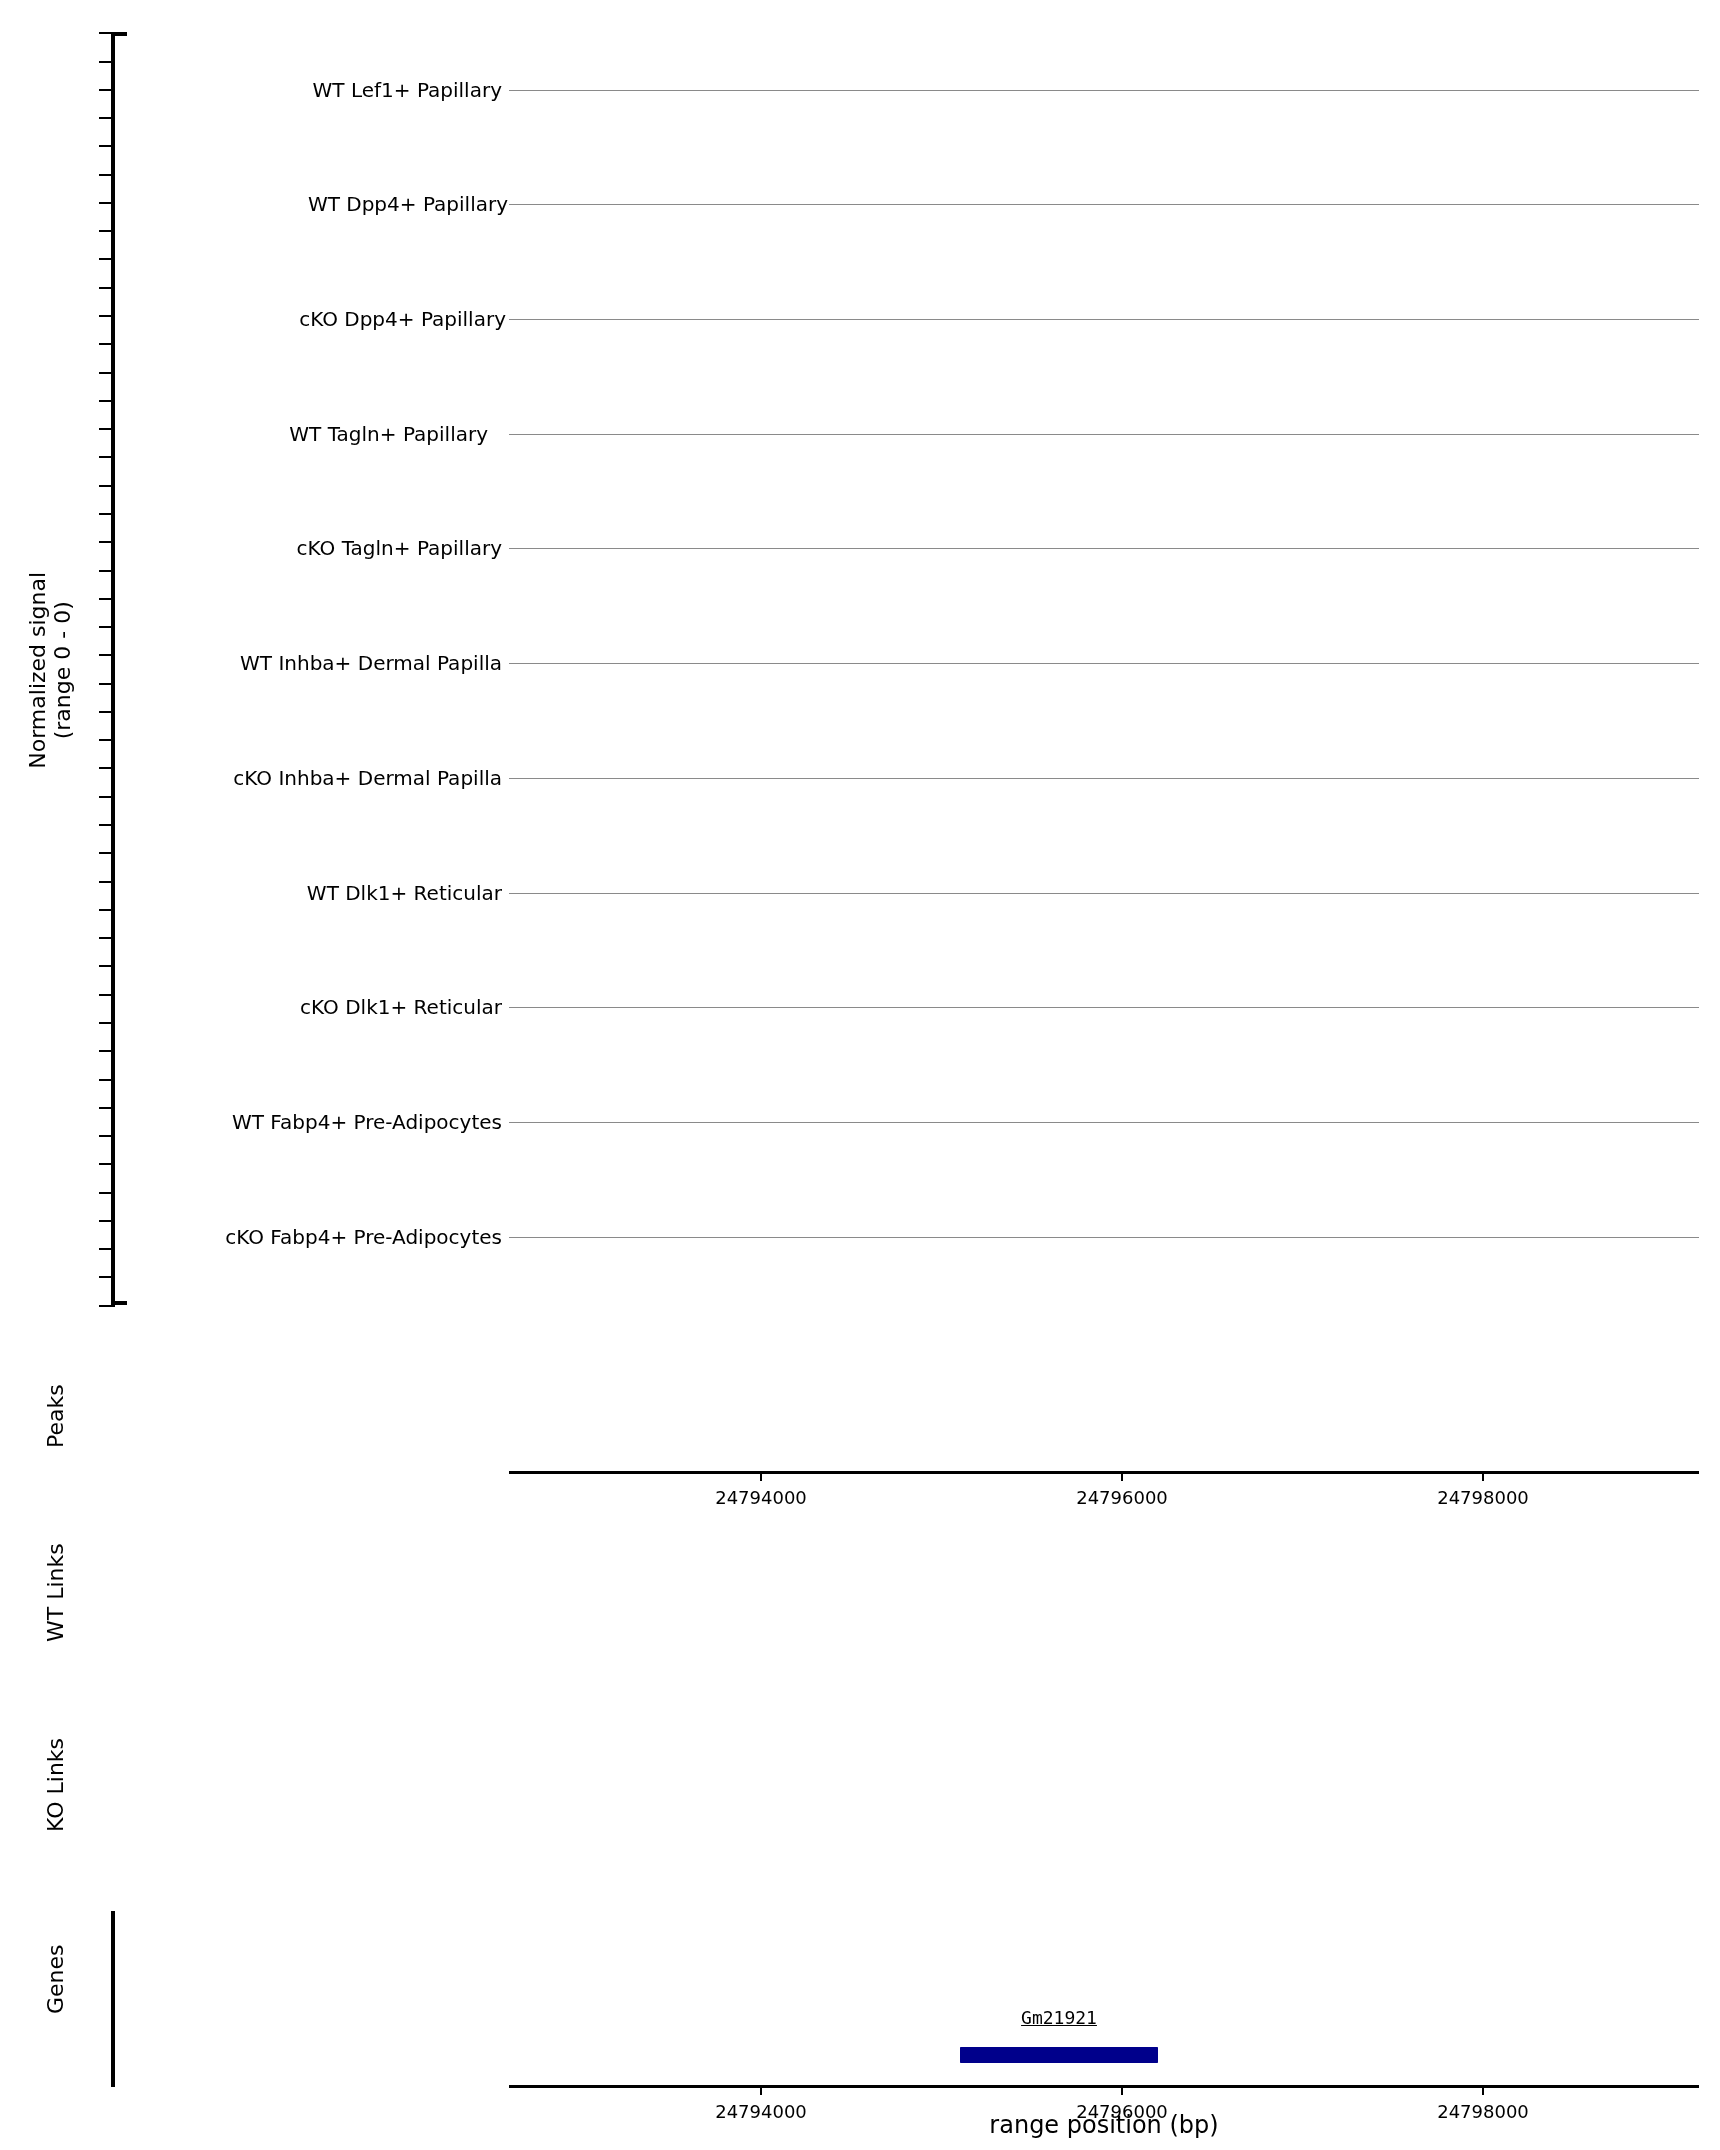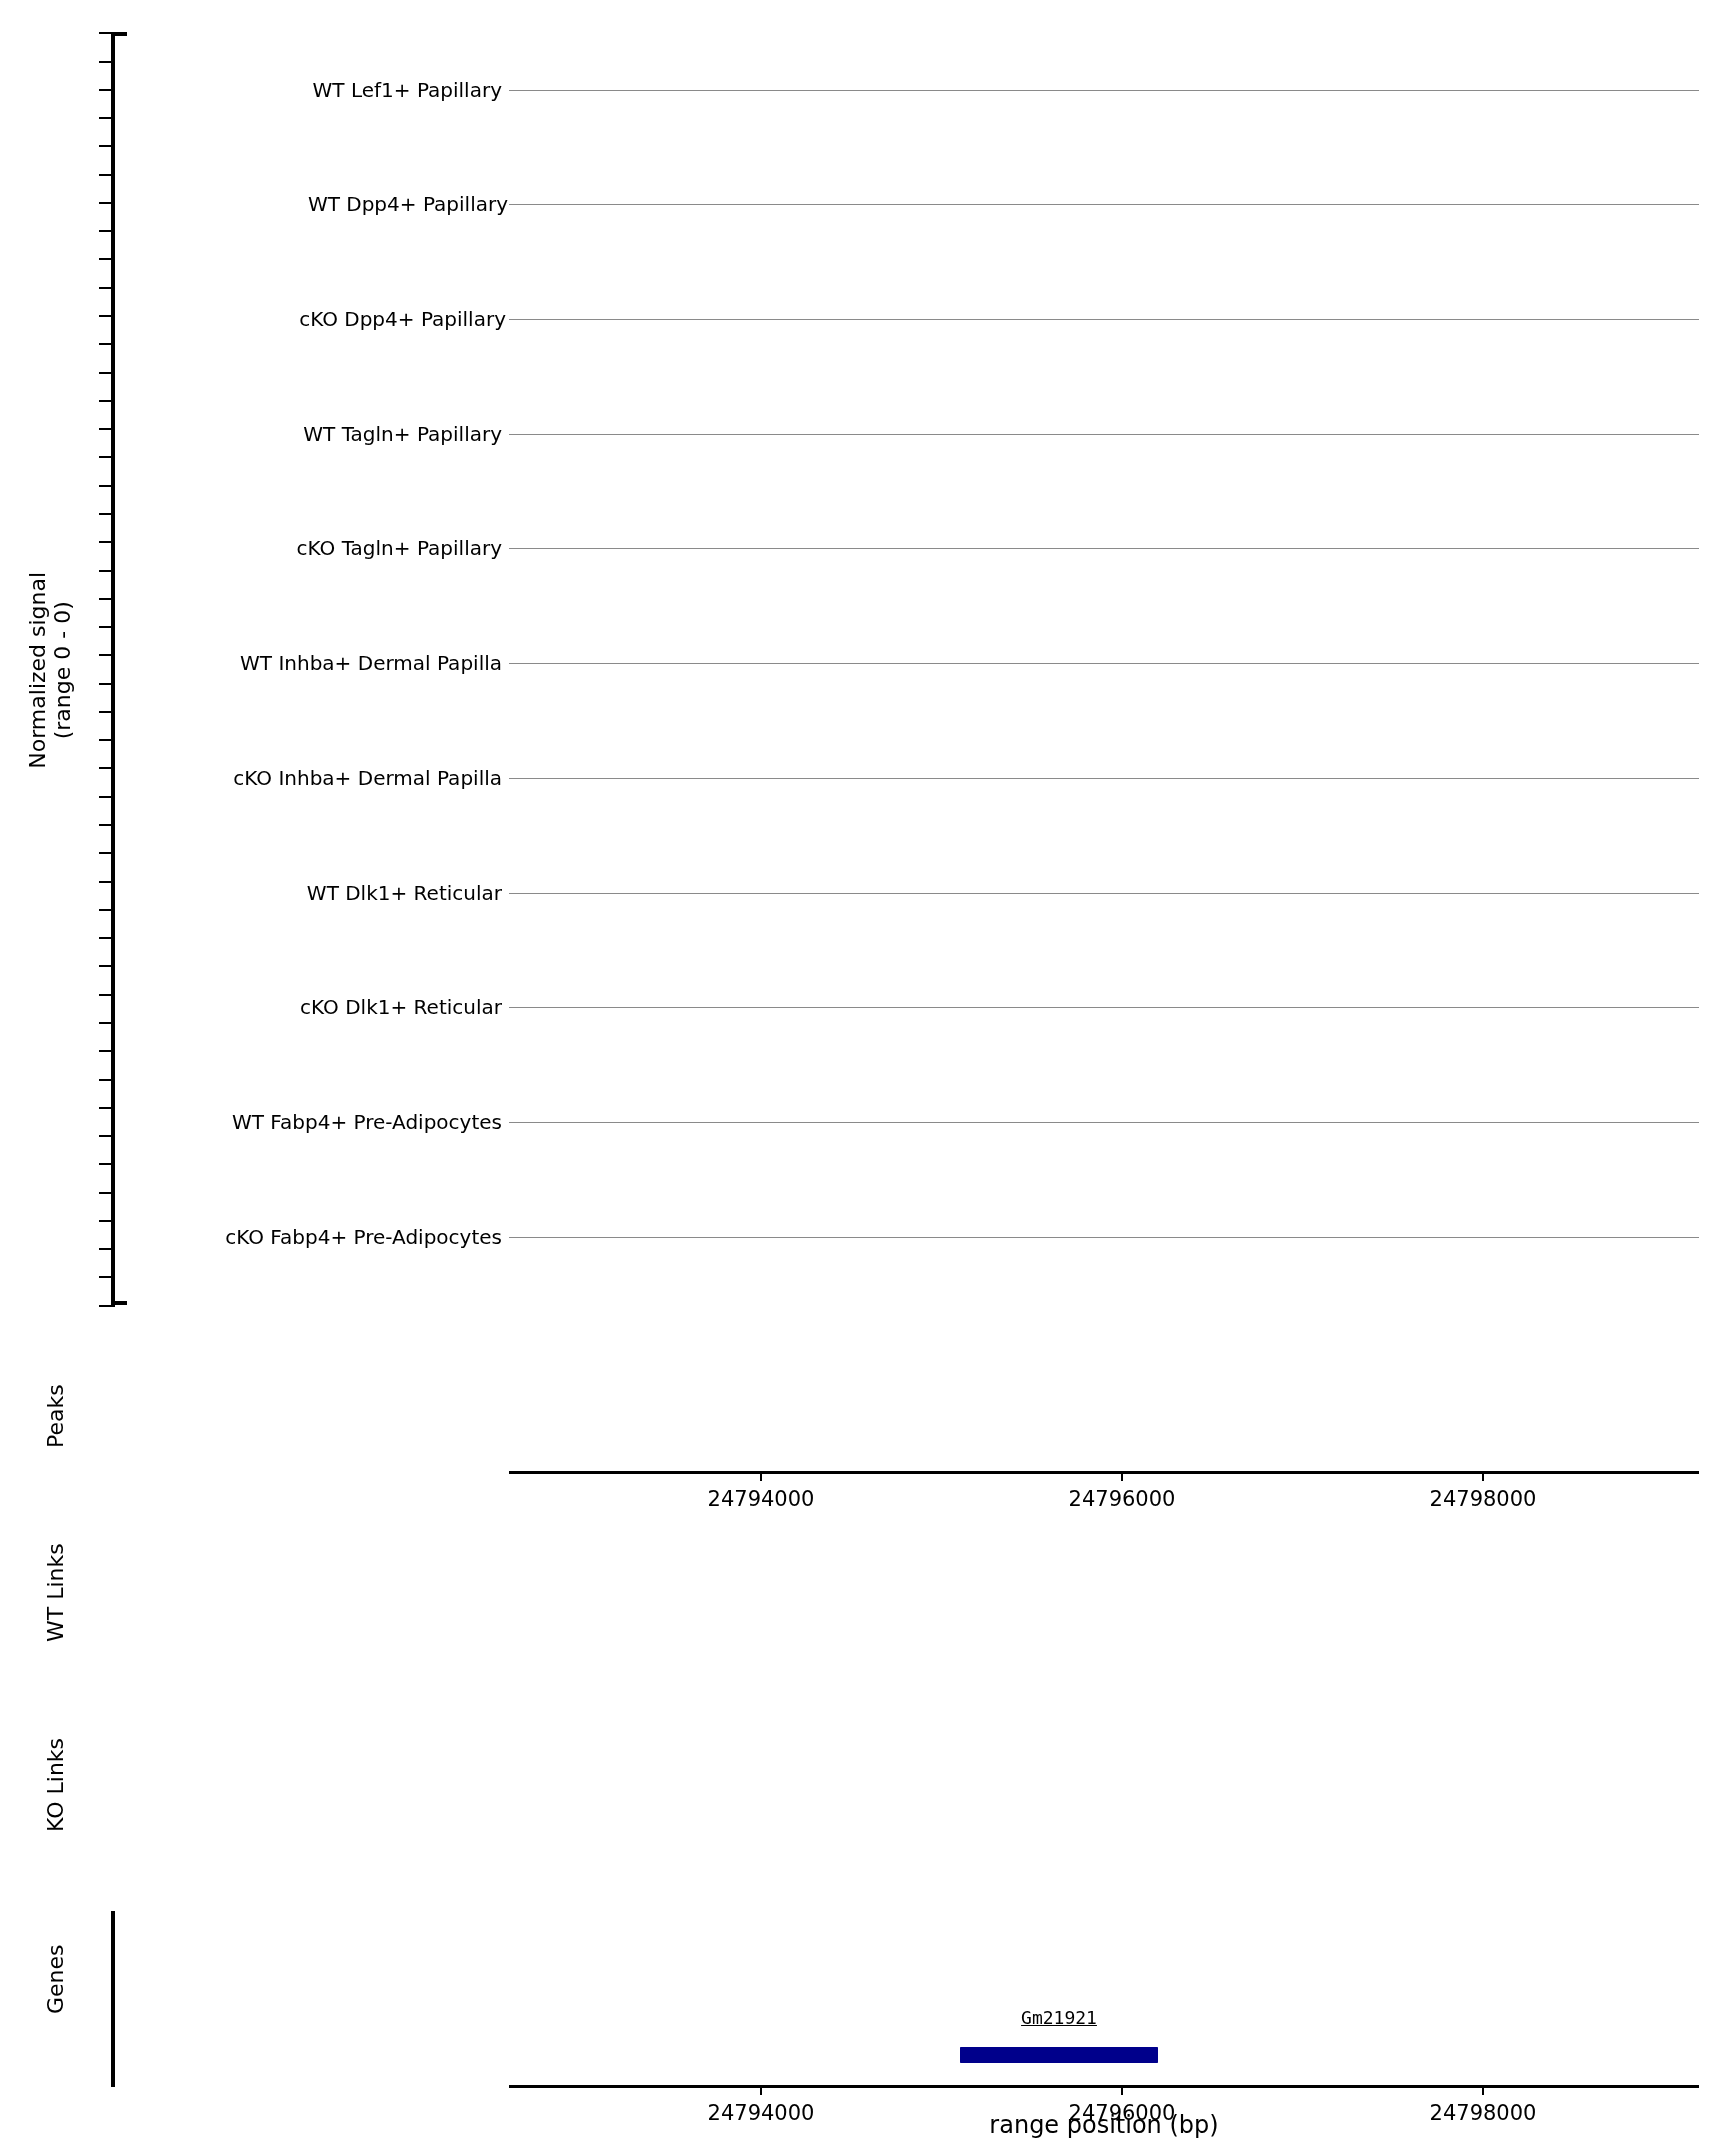--- a/index.html
+++ b/index.html
@@ -78,21 +78,21 @@
     background: #000;
   }
   .axis-tick {
     position: absolute;
     width: 2.2px;
     height: 7.2px;
     background: #000;
   }
   .axis-tick-label {
     position: absolute;
-    font-size: 21px;
+    font-size: 18px;
     color: #000;
     transform: translateX(-50%);
     white-space: nowrap;
   }
 
   .xlabel {
     position: absolute;
     font-size: 24px;
     color: #000;
     transform: translateX(-50%);
@@ -178,21 +178,21 @@
       <div class="tick" style="left: 99px; width: 16px; top: 1305px;"></div>
     </div>
 
   <div id="tracks">
       <div class="track-label" style="left: 86px; width: 416px; top: 90px;">WT Lef1+ Papillary</div>
       <div class="baseline" style="left: 509px; width: 1190px; top: 90px;"></div>
       <div class="track-label" style="left: 92px; width: 416px; top: 204px;">WT Dpp4+ Papillary</div>
       <div class="baseline" style="left: 509px; width: 1190px; top: 204px;"></div>
       <div class="track-label" style="left: 90px; width: 416px; top: 319px;">cKO Dpp4+ Papillary</div>
       <div class="baseline" style="left: 509px; width: 1190px; top: 319px;"></div>
-      <div class="track-label" style="left: 86px; width: 416px; top: 434px;">WT Tagln+ Papillary</div>
+      <div class="track-label" style="left: 72px; width: 416px; top: 434px;">WT Tagln+ Papillary</div>
       <div class="baseline" style="left: 509px; width: 1190px; top: 434px;"></div>
       <div class="track-label" style="left: 86px; width: 416px; top: 548px;">cKO Tagln+ Papillary</div>
       <div class="baseline" style="left: 509px; width: 1190px; top: 548px;"></div>
       <div class="track-label" style="left: 86px; width: 416px; top: 663px;">WT Inhba+ Dermal Papilla</div>
       <div class="baseline" style="left: 509px; width: 1190px; top: 663px;"></div>
       <div class="track-label" style="left: 86px; width: 416px; top: 778px;">cKO Inhba+ Dermal Papilla</div>
       <div class="baseline" style="left: 509px; width: 1190px; top: 778px;"></div>
       <div class="track-label" style="left: 86px; width: 416px; top: 893px;">WT Dlk1+ Reticular</div>
       <div class="baseline" style="left: 509px; width: 1190px; top: 893px;"></div>
       <div class="track-label" style="left: 86px; width: 416px; top: 1007px;">cKO Dlk1+ Reticular</div>

